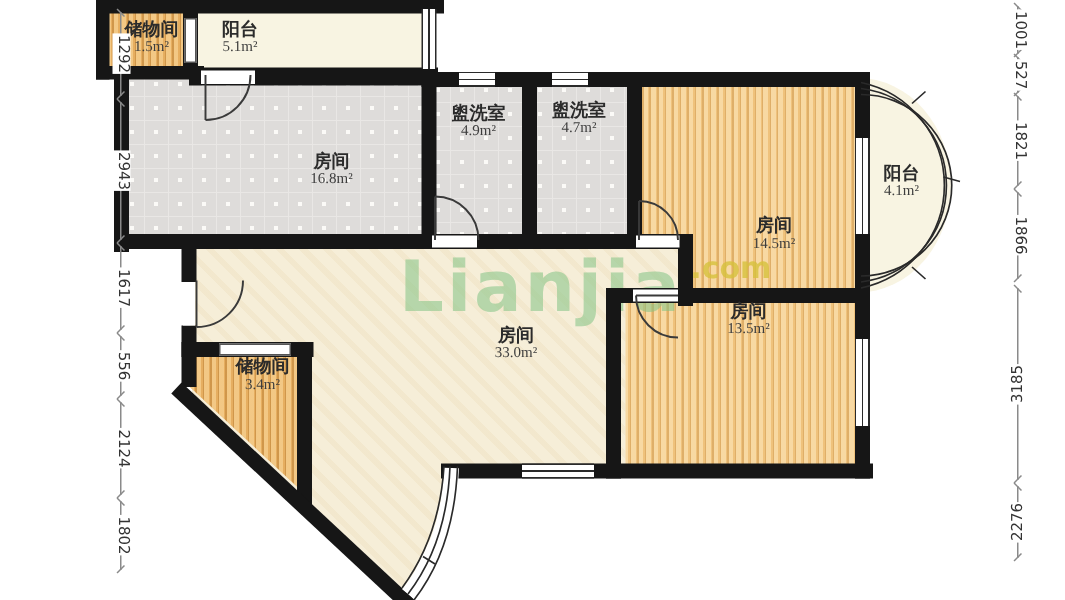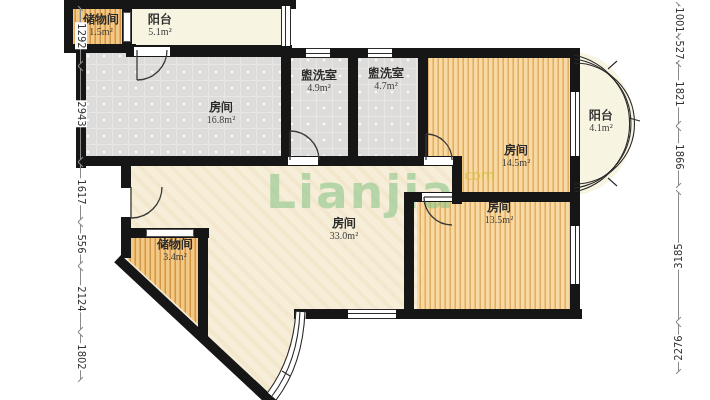--- a/index.html
+++ b/index.html
@@ -43,21 +43,21 @@
   .dline::before{top:0;transform:rotate(45deg);}
   .dline::after{bottom:0;transform:rotate(-45deg);}
   .dlbl{position:absolute;left:50%;top:50%;transform:translate(-50%,-50%) rotate(90deg);
         background:#fff;color:#333;font-size:10px;line-height:10px;padding:1px 1px;white-space:nowrap;}
   .dim.flip .dlbl{transform:translate(-50%,-50%) rotate(-90deg);}
 
   #wm{position:absolute;left:266px;top:168px;z-index:18;display:flex;align-items:flex-start;}
   #wm .brand{font-size:47px;font-weight:bold;line-height:1;letter-spacing:2px;color:rgba(130,195,133,.55);}
   #wm .side{margin-left:5px;display:flex;flex-direction:column;align-items:flex-start;}
   #wm .cjk{font-size:23px;line-height:1.1;color:rgba(105,180,110,.7);font-weight:bold;}
-  #wm .tld{font-size:14px;line-height:1;color:rgba(214,192,60,.8);font-weight:normal;}
+  #wm .tld{font-size:20px;line-height:1;color:rgba(214,192,60,.8);font-weight:bold;}
 </style>
 </head>
 <body>
 
 <div id="plan">
 
   <div class="floor cream-light" style="left:126px;top:4px;width:164px;height:44px;"></div>
   <div class="floor wood-dark" style="left:66px;top:4px;width:62px;height:44px;"></div>
   <div class="floor tile" style="left:80px;top:48px;width:208px;height:112px;"></div>
   <div class="floor tile" style="left:284px;top:52px;width:68px;height:108px;"></div>

